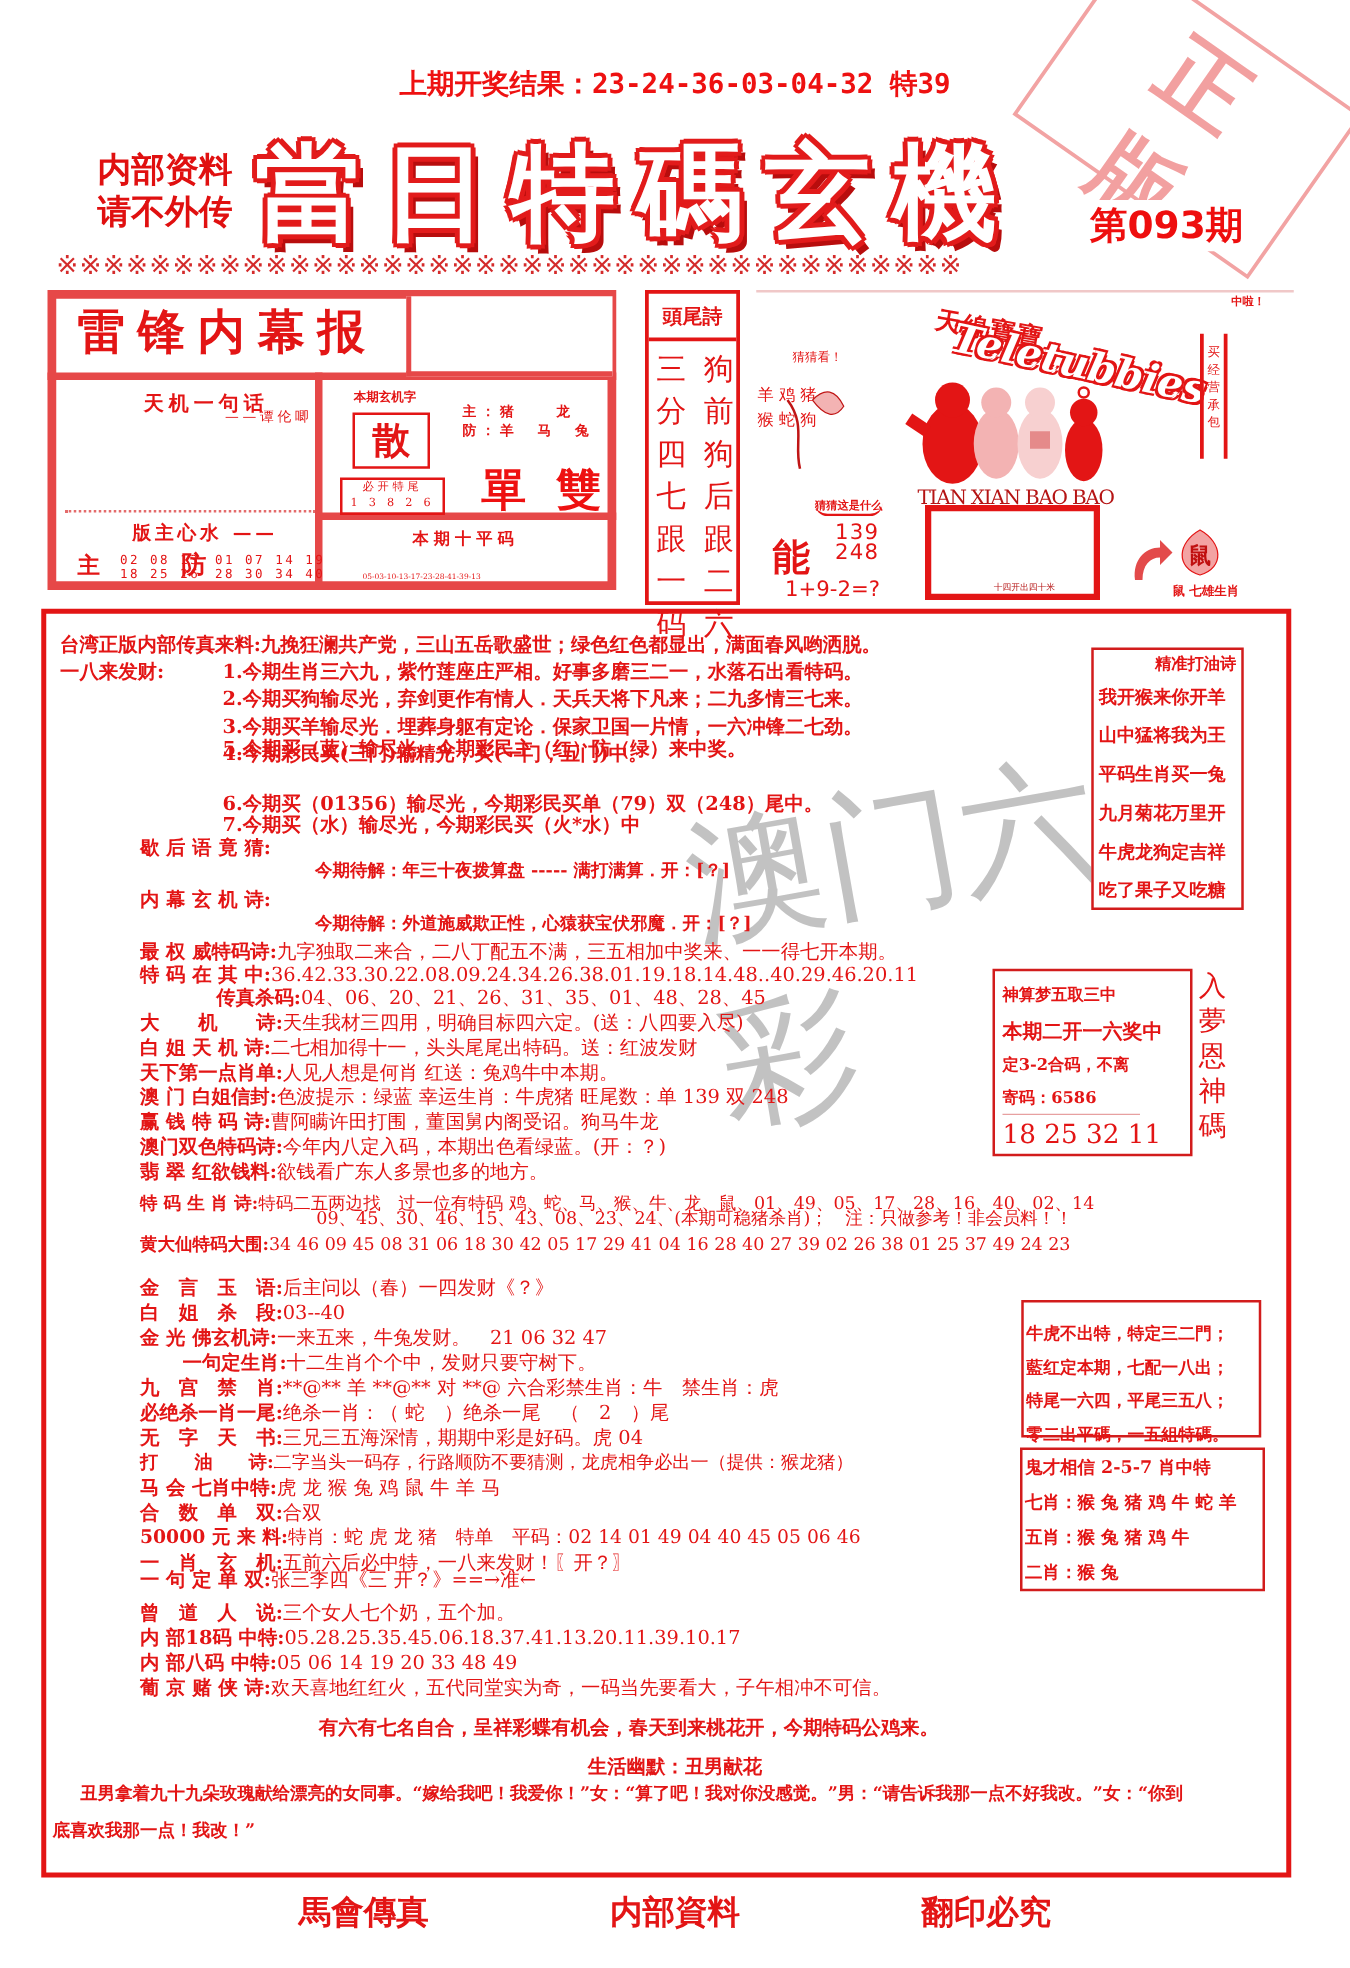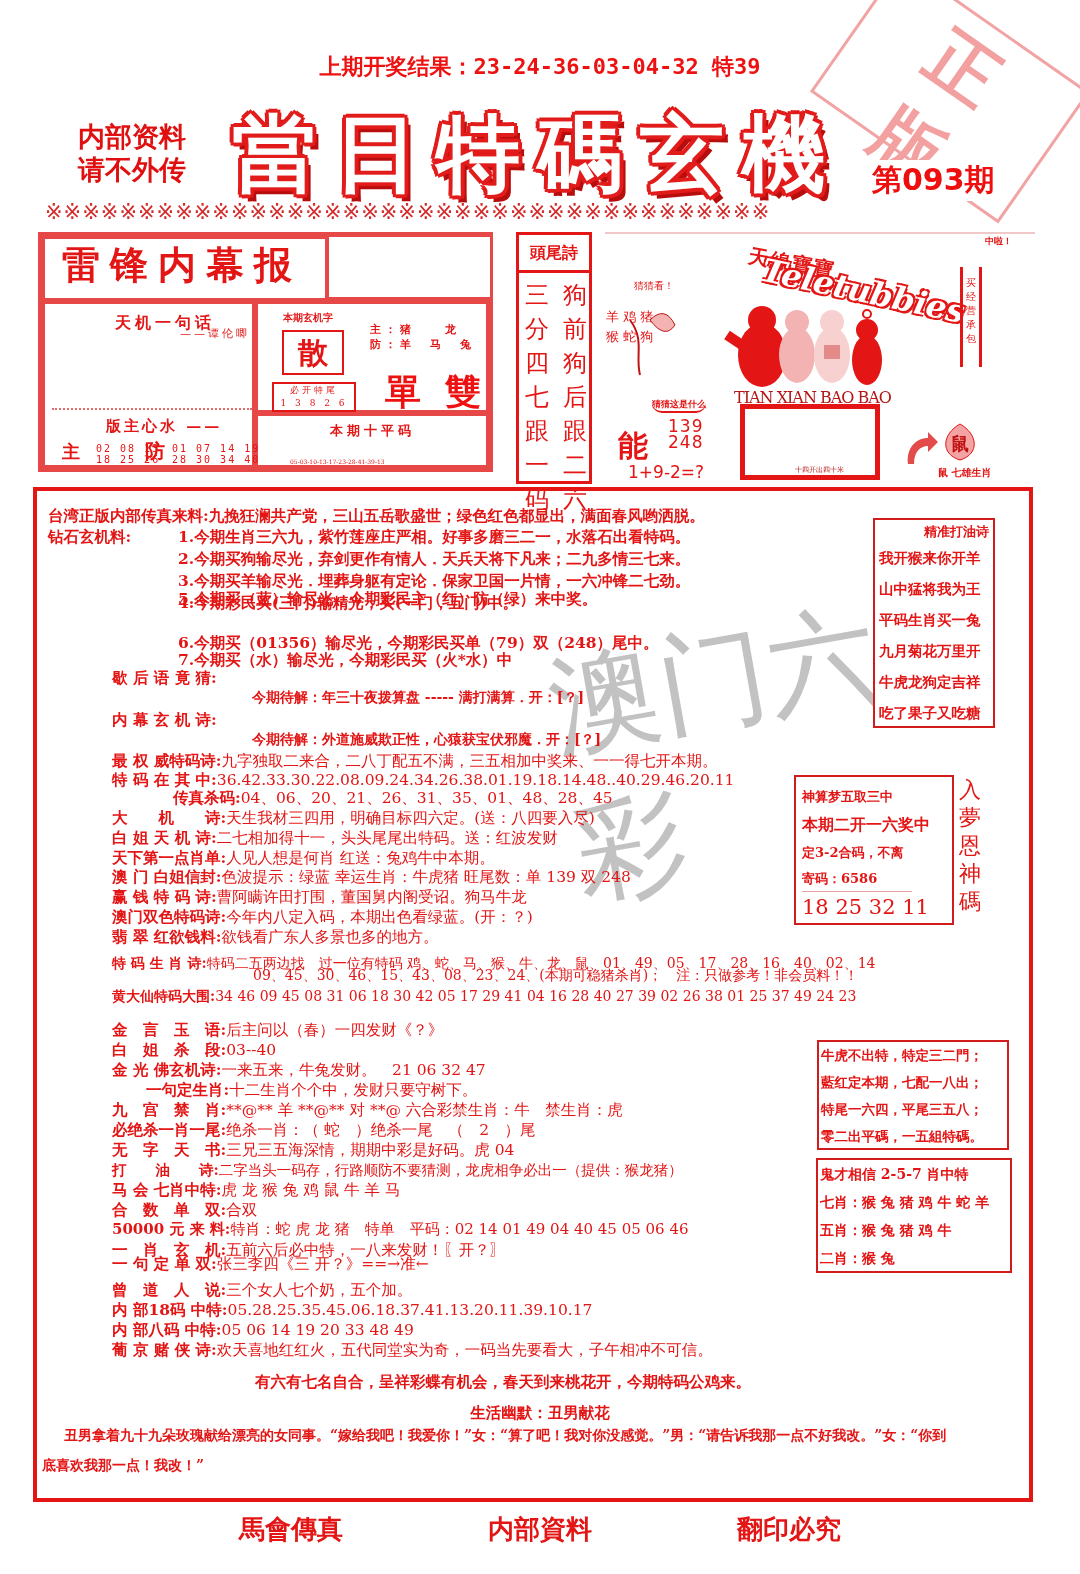--- a/index.html
+++ b/index.html
@@ -3,21 +3,21 @@
 <meta charset="utf-8">
 <style>
   * { box-sizing: border-box; margin: 0; padding: 0; }
   html, body { width: 1080px; height: 1574px; background: #ffffff; overflow: hidden; }
   body { position: relative; font-family: "DejaVu Serif", "Liberation Serif", serif; color: #e0101a; }
   .abs { position: absolute; }
 
   
   #last-result { left: 0; width: 1080px; top: 52px; text-align: center; font-family: "DejaVu Sans Mono", "Liberation Mono", monospace; font-size: 22px; font-weight: bold; color: #ee1111; letter-spacing: 0px; }
   #internal-note { left: 78px; top: 120px; font-family: "DejaVu Sans", sans-serif; font-weight: bold; font-size: 27px; line-height: 33px; color: #e01010; }
-  #main-title { left: 232px; top: 98px; font-family: "DejaVu Serif", serif; font-weight: bold; font-size: 84px; color: #ffffff; letter-spacing: 18px;
+  #main-title { left: 204px; top: 98px; font-family: "DejaVu Serif", serif; font-weight: bold; font-size: 84px; color: #ffffff; letter-spacing: 18px;
     text-shadow: -3px -3px 0 #e21b1b, 3px -3px 0 #e21b1b, -3px 3px 0 #e21b1b, 3px 3px 0 #e21b1b, 0 4px 0 #e21b1b, 0 -4px 0 #e21b1b, 4px 0 0 #e21b1b, -4px 0 0 #e21b1b, 6px 7px 0 #b80d0d; }
   #issue-no { left: 868px; top: 160px; font-family: "DejaVu Sans", sans-serif; font-weight: bold; font-size: 30px; color: #ee0e0e; background: #fff; padding: 0 4px; }
   #stamp { left: 835px; top: 12px; width: 230px; height: 160px; border: 3px solid #f2a3a3; transform: rotate(35deg); transform-origin: 50% 50%; }
   #stamp-text { left: 890px; top: 48px; font-size: 70px; color: #f2a0a0; font-weight: bold; transform: rotate(35deg); letter-spacing: 60px; }
   #star-row { left: 45px; top: 200px; width: 980px; font-size: 21px; color: #d42b2b; letter-spacing: 1px; white-space: nowrap; overflow: hidden; font-family: "DejaVu Sans", sans-serif; }
 
   
   #leifeng { left: 38px; top: 232px; width: 455px; height: 240px; border: 7px solid #e64848; background: #fff; }
   .mark-strip { position: absolute; background: #e64848; }
   #leifeng-title { left: 62px; top: 240px; font-weight: bold; font-size: 38px; color: #e31515; letter-spacing: 10px; }
@@ -190,21 +190,21 @@
   <path d="M8 36 C 6 20, 16 10, 28 10 L 28 4 L 38 14 L 28 24 L 28 18 C 20 18, 14 24, 14 36 Z" fill="#e34a4a"></path>
 </svg>
 <div id="mouse-label" class="abs">鼠 七雄生肖</div>
 
 <div id="main-box" class="abs"></div>
 <div id="watermark" class="abs">澳门六合彩</div>
 
 <div class="line" style="left:48px;top:506px;">
   <span>台湾正版内部传真来料:</span><span>九挽狂澜共产党，三山五岳歌盛世；绿色红色都显出，满面春风哟洒脱。</span>
 </div>
-<div class="line" style="left:48px;top:527px;">钻石玄机料:</div>
+<div class="line" style="left:48px;top:527px;">一八来发财:</div>
 <div class="line" style="left:178px;top:527px;">1.今期生肖三六九，紫竹莲座庄严相。好事多磨三二一，水落石出看特码。</div>
 <div class="line" style="left:178px;top:549px;">2.今期买狗输尽光，弃剑更作有情人．天兵天将下凡来；二九多情三七来。</div>
 <div class="line" style="left:178px;top:571px;">3.今期买羊输尽光．埋葬身躯有定论．保家卫国一片情，一六冲锋二七劲。</div>
 <div class="line" style="left:178px;top:593px;">4.今期彩民买(三门)输精光，买(一门，五门)中。</div>
 <div class="line" style="left:178px;top:589px;">5.今期买（蓝）输尽光，今期彩民主（红）防（绿）来中奖。</div>
 <div class="line" style="left:178px;top:633px;">6.今期买（01356）输尽光，今期彩民买单（79）双（248）尾中。</div>
 <div class="line" style="left:178px;top:650px;">7.今期买（水）输尽光，今期彩民买（火*水）中</div>
 
 <div class="line" style="left:112px;top:668px;">歇 后 语 竟 猜:</div>
 <div class="line" style="left:252px;top:688px;font-size:14px;">今期待解：年三十夜拨算盘 ----- 满打满算．开：[？]</div>
@@ -260,21 +260,21 @@
 
 <div class="side-box" style="left:794px;top:775px;width:160px;height:150px;padding:6px 6px;">
   <div class="side-line" style="font-size:13px;line-height:28px;">神算梦五取三中</div>
   <div class="side-line" style="font-size:16px;line-height:28px;">本期二开一六奖中</div>
   <div class="side-line" style="font-size:13px;line-height:28px;">定3-2合码，不离</div>
   <div class="side-line" style="font-size:13px;line-height:24px;border-bottom:1px solid #e7a0a0;width:110px;">寄码：6586</div>
   <div class="side-line" style="font-size:21px;line-height:30px;font-weight:normal;">18  25  32  11</div>
 </div>
 <div class="abs" style="left:954px;top:776px;width:32px;font-size:22px;line-height:28px;color:#e31515;text-align:center;word-break:break-all;">入夢恩神碼</div>
 
-<div class="side-box" style="left:817px;top:1040px;width:192px;height:110px;padding:0 2px;">
+<div class="side-box" style="left:817px;top:1040px;width:192px;height:110px;padding:12px 2px;">
   <div class="side-line" style="font-size:13.5px;line-height:27px;">牛虎不出特，特定三二門；</div>
   <div class="side-line" style="font-size:13.5px;line-height:27px;">藍红定本期，七配一八出；</div>
   <div class="side-line" style="font-size:13.5px;line-height:27px;">特尾一六四，平尾三五八；</div>
   <div class="side-line" style="font-size:13.5px;line-height:27px;">零二出平碼，一五組特碼。</div>
 </div>
 
 <div class="side-box" style="left:816px;top:1158px;width:196px;height:115px;padding:0 2px;">
   <div class="side-line" style="font-size:14px;line-height:28px;">鬼才相信 2-5-7 肖中特</div>
   <div class="side-line" style="font-size:14px;line-height:28px;">七肖：猴 兔 猪 鸡 牛 蛇 羊</div>
   <div class="side-line" style="font-size:14px;line-height:28px;">五肖：猴 兔 猪 鸡 牛</div>

